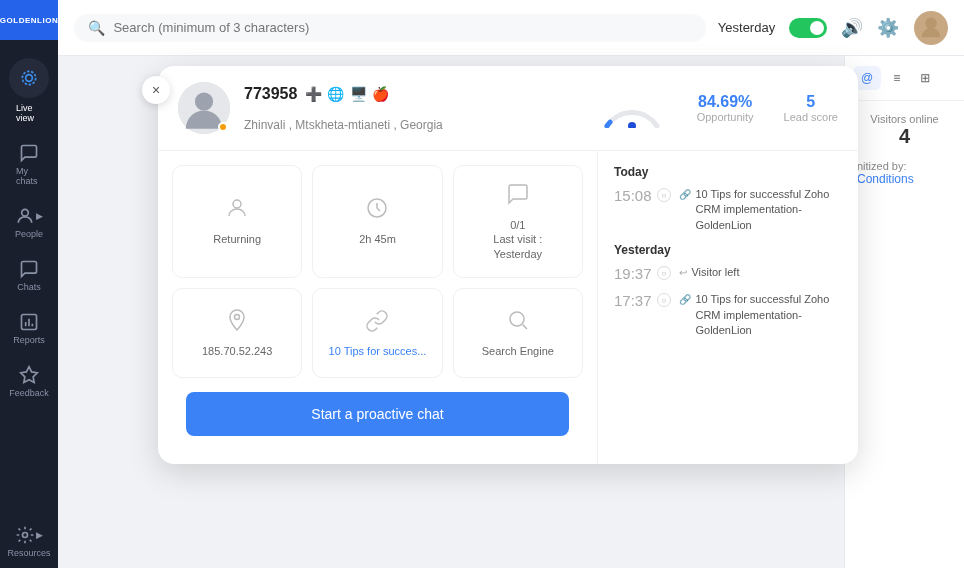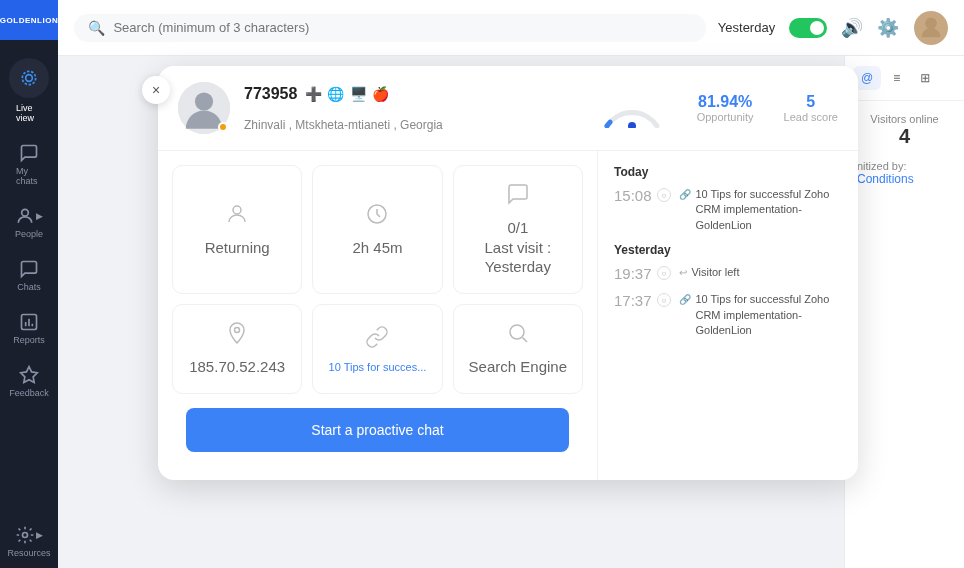--- a/index.html
+++ b/index.html
@@ -116,21 +116,21 @@
     
     .card-body { display: flex; }
     .card-left { flex: 1; padding: 14px; border-right: 1px solid #f0f0f0; }
     .info-grid { display: grid; grid-template-columns: 1fr 1fr 1fr; gap: 10px; }
     .info-cell {
       display: flex; flex-direction: column; align-items: center; justify-content: center;
       padding: 16px 10px; border: 1px solid #f0f0f0; border-radius: 10px; gap: 6px;
       min-height: 90px;
     }
     .info-cell-icon { font-size: 22px; color: #bbb; }
-    .info-cell-label { font-size: 15px; color: #666; text-align: center; line-height: 1.3; }
+    .info-cell-label { font-size: 11px; color: #666; text-align: center; line-height: 1.3; }
     .info-cell-link { font-size: 11px; color: #3b82f6; text-decoration: none; text-align: center; }
 
     .proactive-btn {
       margin: 14px; background: #3b82f6; color: #fff; border: none;
       border-radius: 8px; padding: 14px; font-size: 14px; font-weight: 500;
       cursor: pointer; width: calc(100% - 28px); display: block; text-align: center;
     }
 
     
     .card-right { width: 260px; padding: 14px 16px; font-size: 12px; }
@@ -299,21 +299,21 @@
         <div class="visitor-stats">
 
           <div class="gauge-wrap">
             <svg class="gauge-svg" viewBox="0 0 70 40">
               <path d="M10,38 A30,30 0 0,1 60,38" fill="none" stroke="#e5e7eb" stroke-width="5" stroke-linecap="round"></path>
               <path d="M10,38 A30,30 0 0,1 60,38" fill="none" stroke="#3b82f6" stroke-width="5" stroke-linecap="round" stroke-dasharray="5 90"></path>
               <circle cx="35" cy="38" r="4" fill="#1d4ed8"></circle>
             </svg>
           </div>
           <div class="stat-block">
-            <span class="stat-value">81.94%</span>
+            <span class="stat-value">84.69%</span>
             <span class="stat-label">Opportunity</span>
           </div>
           <div class="stat-block">
             <span class="stat-value">5</span>
             <span class="stat-label">Lead score</span>
           </div>
         </div>
       </div>
 
       <div class="card-body">

